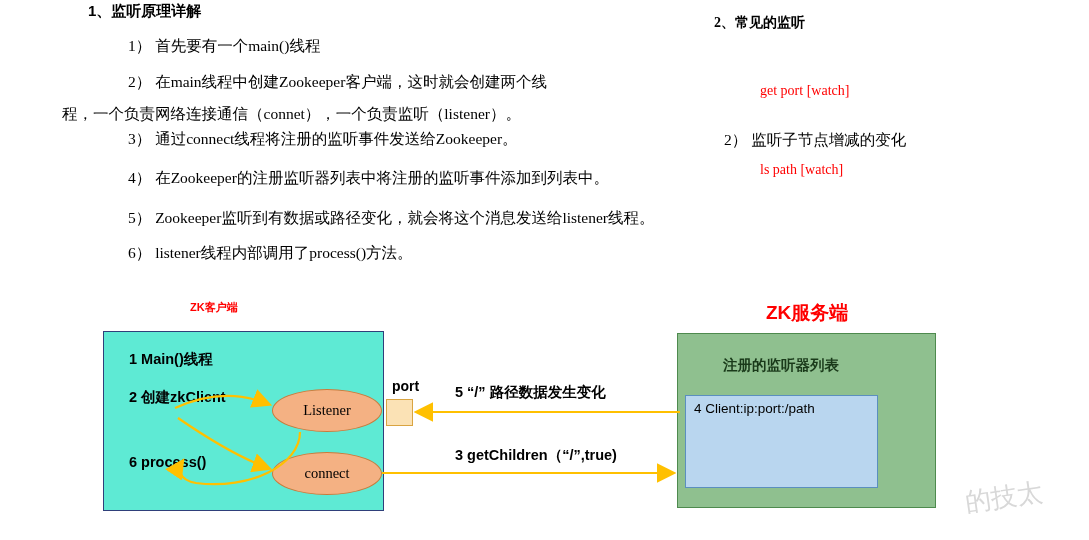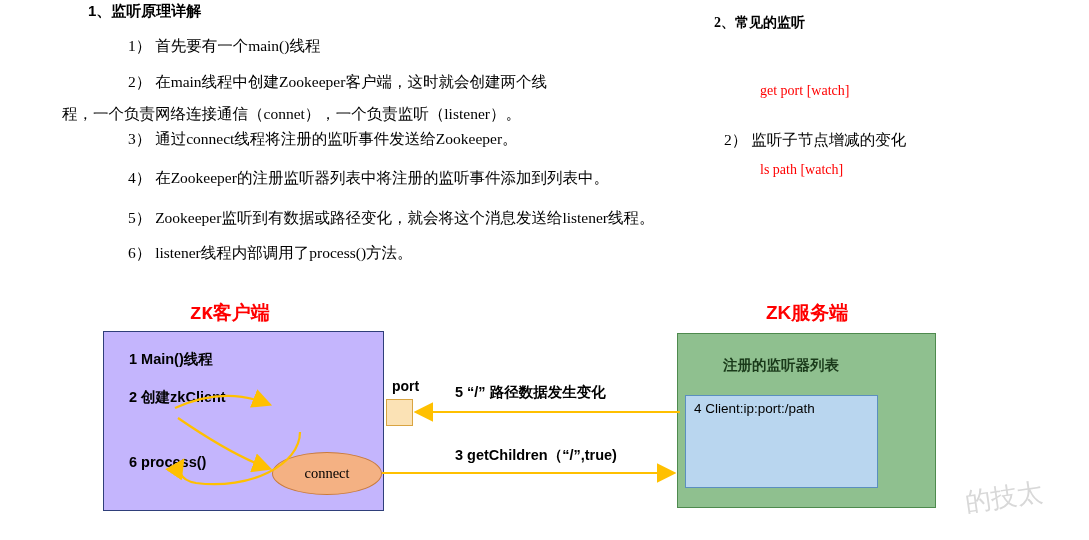--- a/index.html
+++ b/index.html
@@ -50,32 +50,32 @@
     font-family:"Liberation Serif", serif; white-space:nowrap;
   }
   .rc1 { left:54px; top:83px; }
   .rc2 { left:54px; top:162px; }
 
   
   .diagram { position:absolute; left:0; top:290px; width:1089px; height:250px; }
 
   .label-client {
     position:absolute; left:190px; top:10px;
-    color:#ff0000; font-weight:bold; font-size:19px;
-    font-family:Liberation Mono, monospace;
+    color:#ff0000; font-weight:bold; font-size:11px;
+    font-family:Liberation Sans, sans-serif;
   }
   .label-server {
     position:absolute; left:766px; top:10px;
     color:#ff0000; font-weight:bold; font-size:19px;
     font-family:"Liberation Sans", sans-serif;
   }
 
   .client-box {
     position:absolute; left:103px; top:41px; width:281px; height:180px;
-    background:#c4b5fd; border:1px solid #2f3f7a;
+    background:#5eead4; border:1px solid #2f3f7a;
   }
   .client-box .txt {
     position:absolute; color:#000; font-weight:bold; font-size:14.5px;
     font-family:"Liberation Sans", sans-serif; white-space:nowrap;
   }
   .t1 { left:25px; top:18px; }
   .t2 { left:25px; top:56px; }
   .t3 { left:25px; top:122px; }
 
   .ellipse {
@@ -161,20 +161,21 @@
     <div class="txt t1">1 Main()线程</div>
     <div class="txt t2">2 创建zkClient</div>
     <div class="txt t3">6 process()</div>
   </div>
 
   <div class="server-box"></div>
   <div class="server-title">注册的监听器列表</div>
   <div class="watcher-box"></div>
   <div class="watcher-text">4 Client:ip:port:/path</div>
 
+  <div class="ellipse listener">Listener</div>
   <div class="ellipse connect">connect</div>
 
   <div class="port-label">port</div>
   <div class="port-box"></div>
 
   <div class="arrow-label al5">5 “/” 路径数据发生变化</div>
   <div class="arrow-label al3">3 getChildren（“/”,true)</div>
 
   <svg class="lines">
     <defs>

